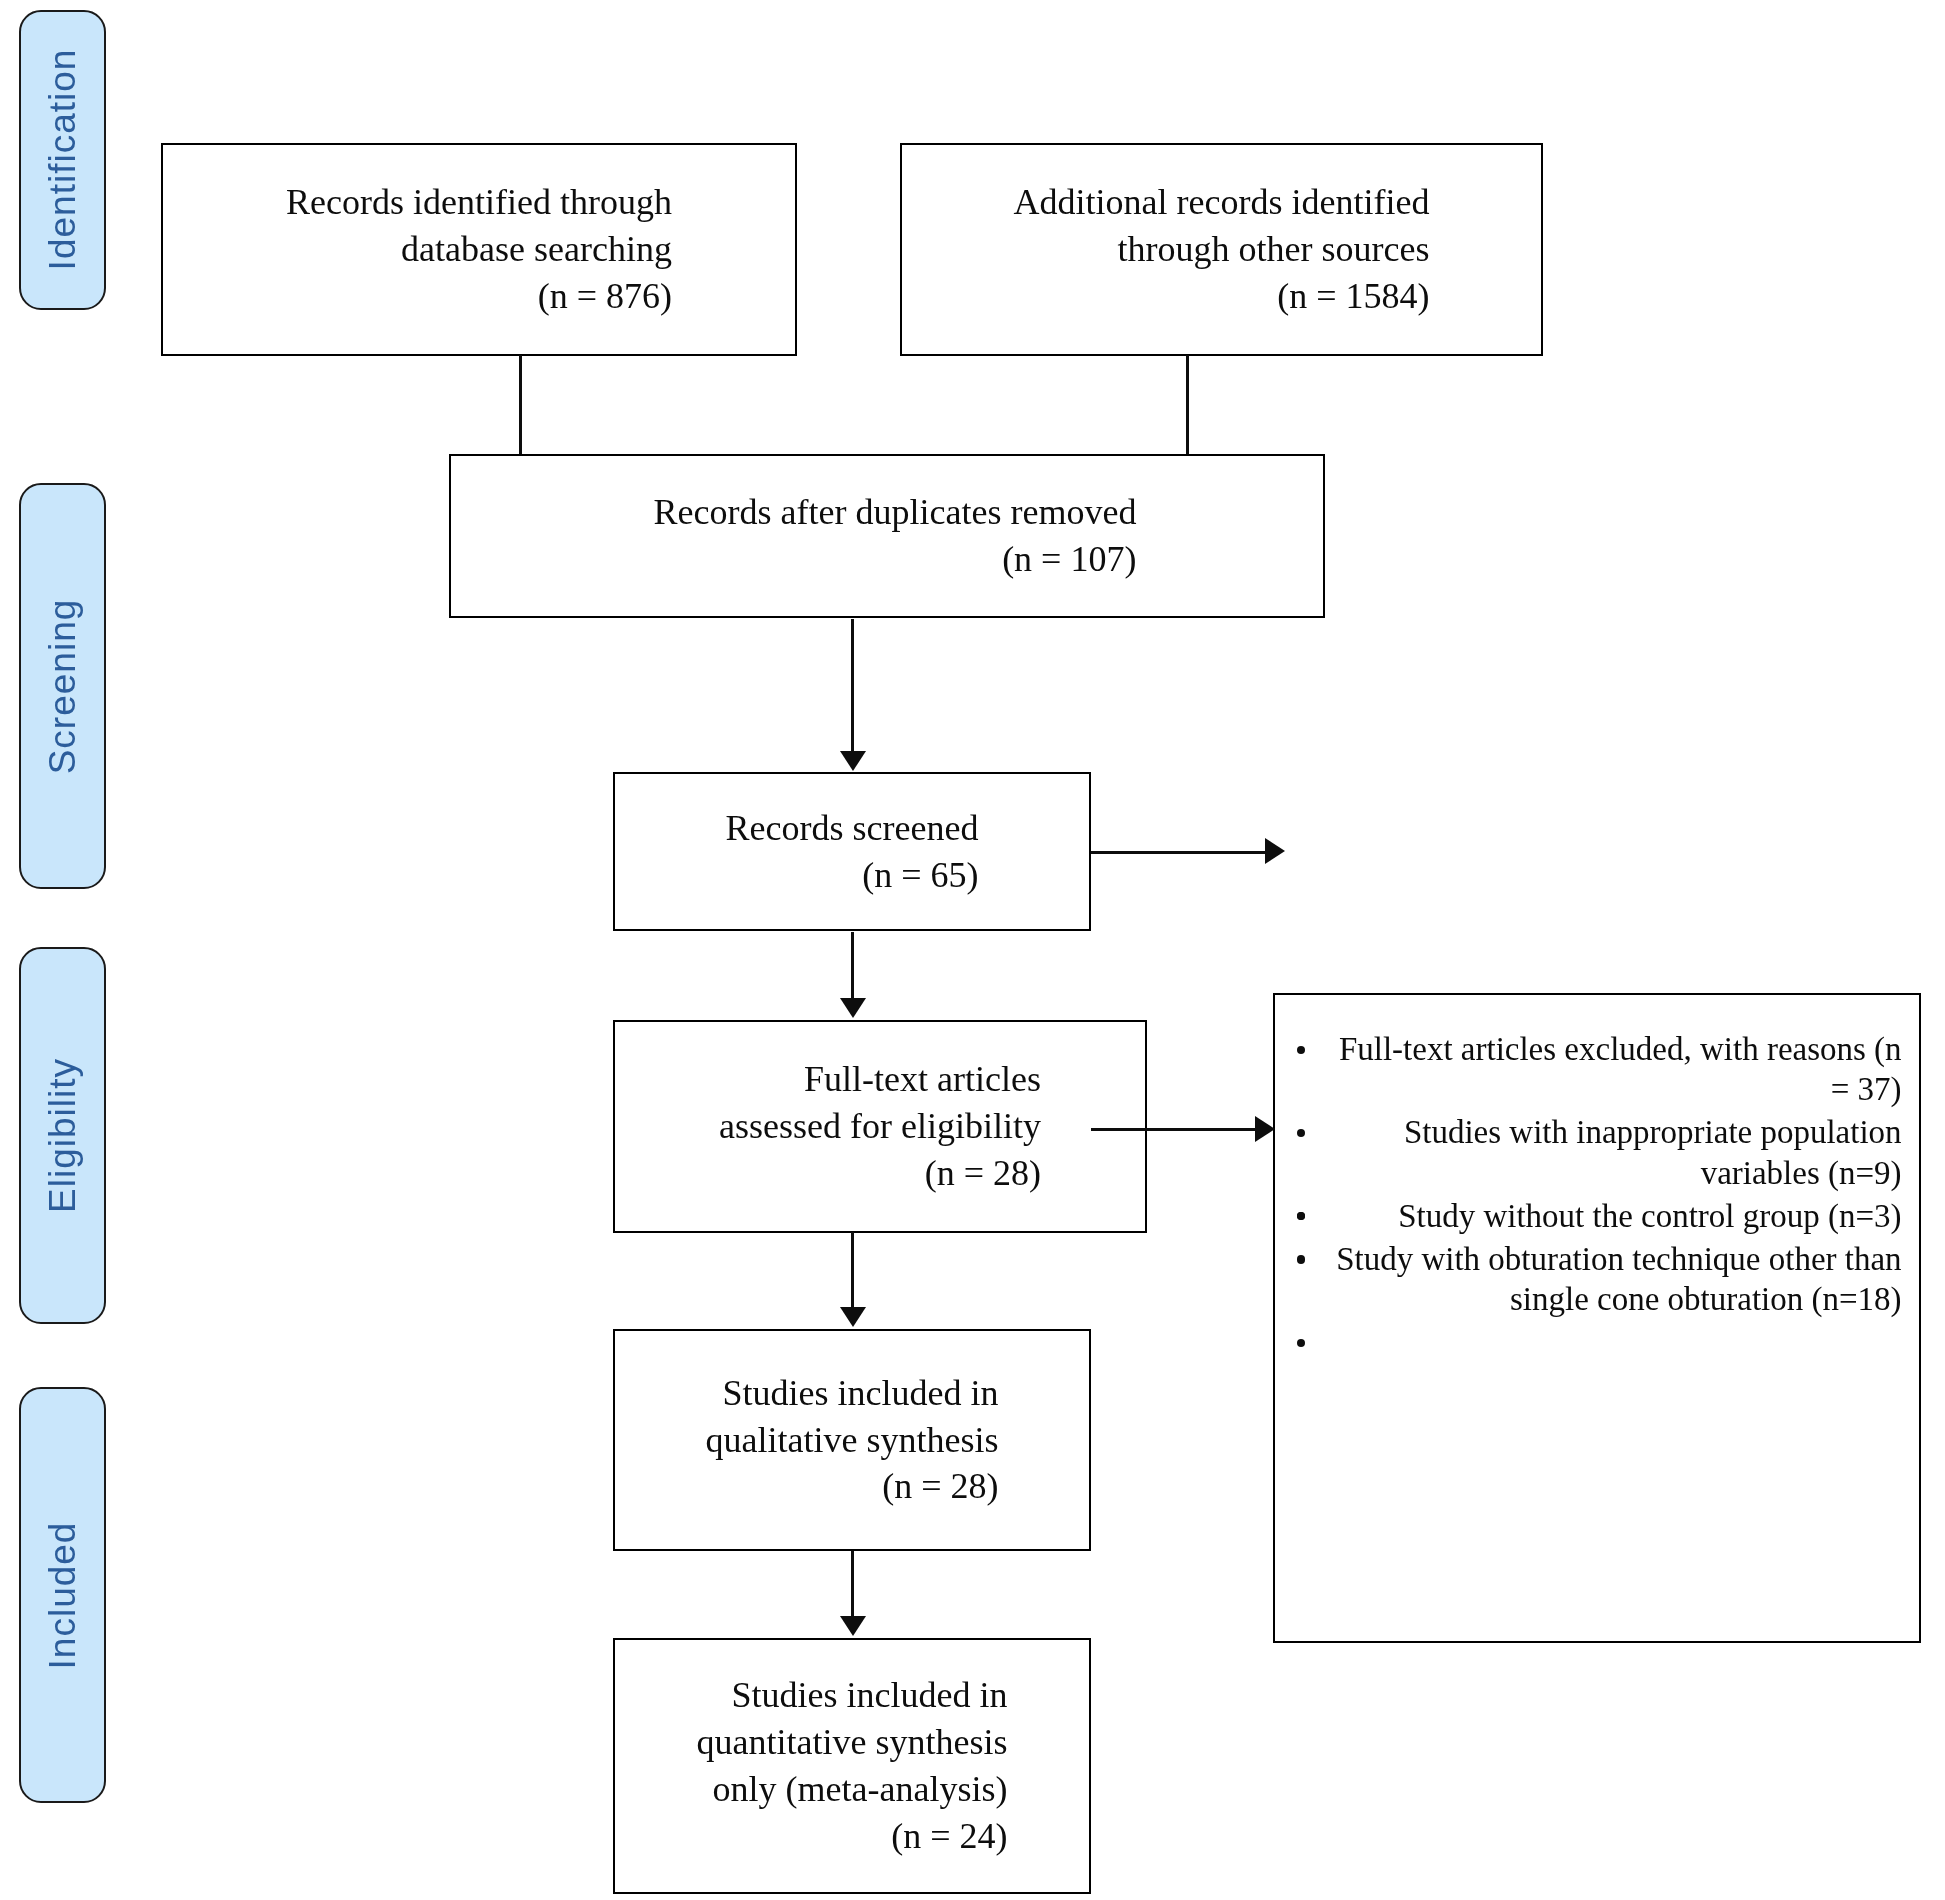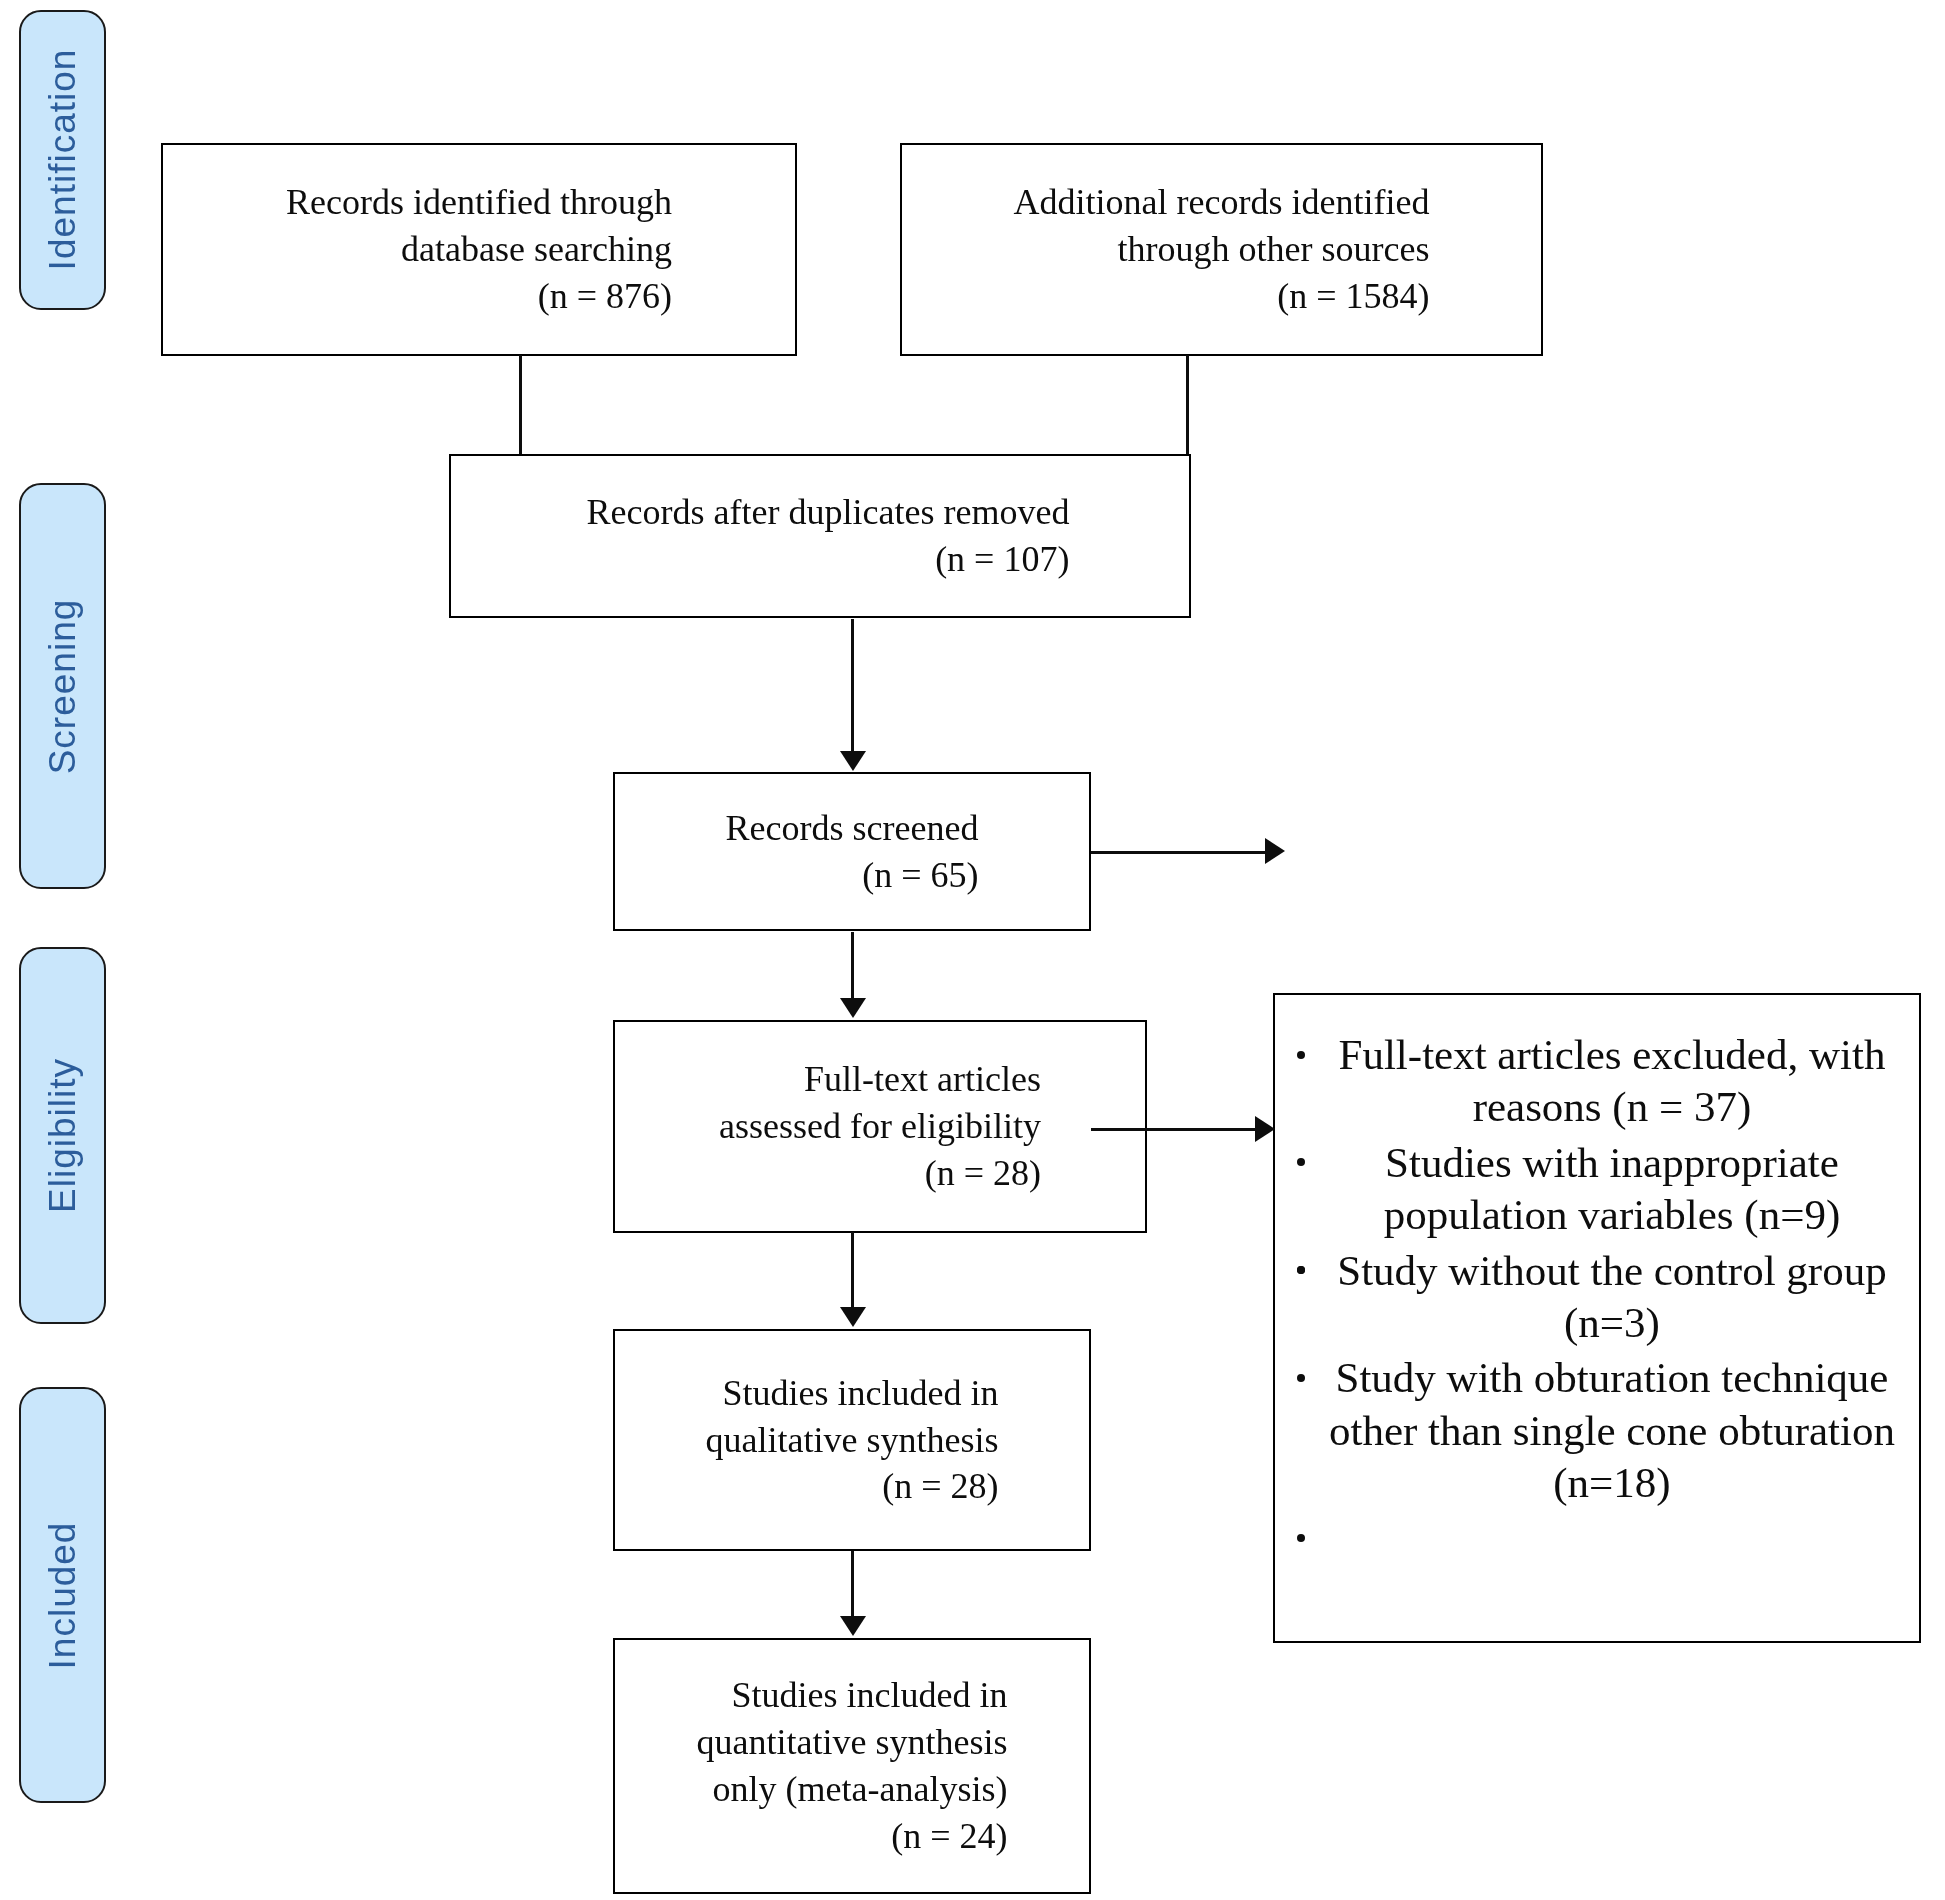--- a/index.html
+++ b/index.html
@@ -66,26 +66,26 @@
     border: 2.9px solid #000000;
     padding: 34px 17.4px 0 19.3px;
   }
   .reasons-box ul {
     list-style: none;
     margin: 0;
     padding: 0;
   }
   .reasons-box li {
     position: relative;
-    font-size: 43px;
+    font-size: 33px;
     line-height: 1.22;
     color: #0d0d0d;
     padding-left: 28px;
     margin: 0 0 2.9px 0;
-    text-align: center;
+    text-align: right;
   }
   .reasons-box li .bullet-dot {
     position: absolute;
     left: 2.9px;
     top: 0.50em;
     width: 8.2px;
     height: 8.2px;
     background: #0d0d0d;
     border-radius: 50%;
   }
@@ -145,21 +145,21 @@
 
   <div class="flow-box" style="left:900px; top:143px; width:643px; height:213px;">
     <div class="box-text">Additional records identified
 through other sources
 (n = 1584)</div>
   </div>
 
   <div class="vline" style="left:519px; top:355px; height:101px;"></div>
   <div class="vline" style="left:1186px; top:355px; height:101px;"></div>
 
-  <div class="flow-box" style="left:449px; top:454px; width:742px; height:164px;padding-left:16px;">
+  <div class="flow-box" style="left:449px; top:454px; width:876px; height:164px;padding-left:16px;">
     <div class="box-text">Records after duplicates removed
 (n = 107)</div>
   </div>
 
   <div class="vline" style="left:851px; top:619px; height:145px;"></div>
   <div class="arrow-down" style="left:840px; top:751px;"></div>
 
   <div class="flow-box" style="left:613px; top:772px; width:478px; height:159px;">
     <div class="box-text">Records screened
 (n = 65)</div>

